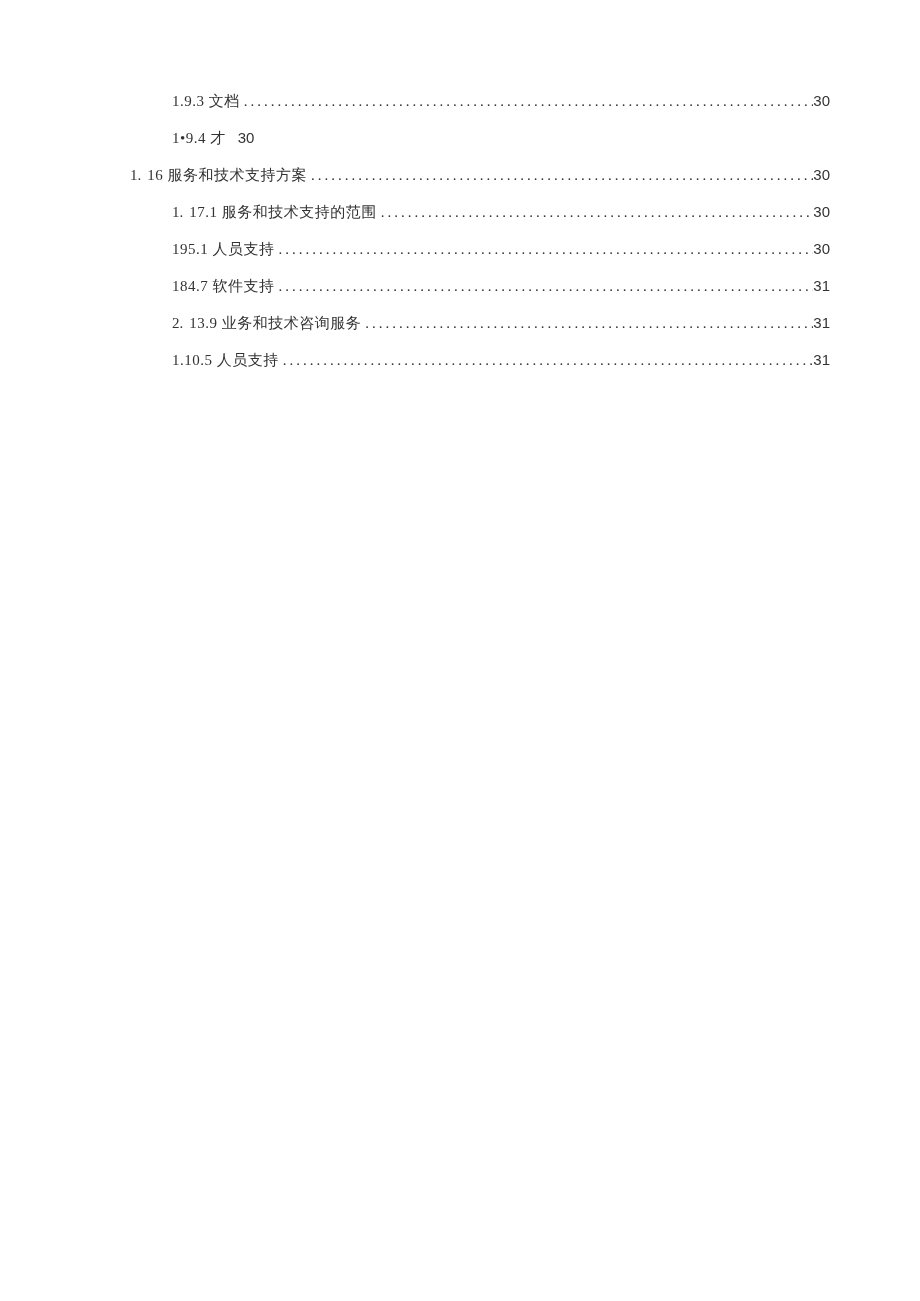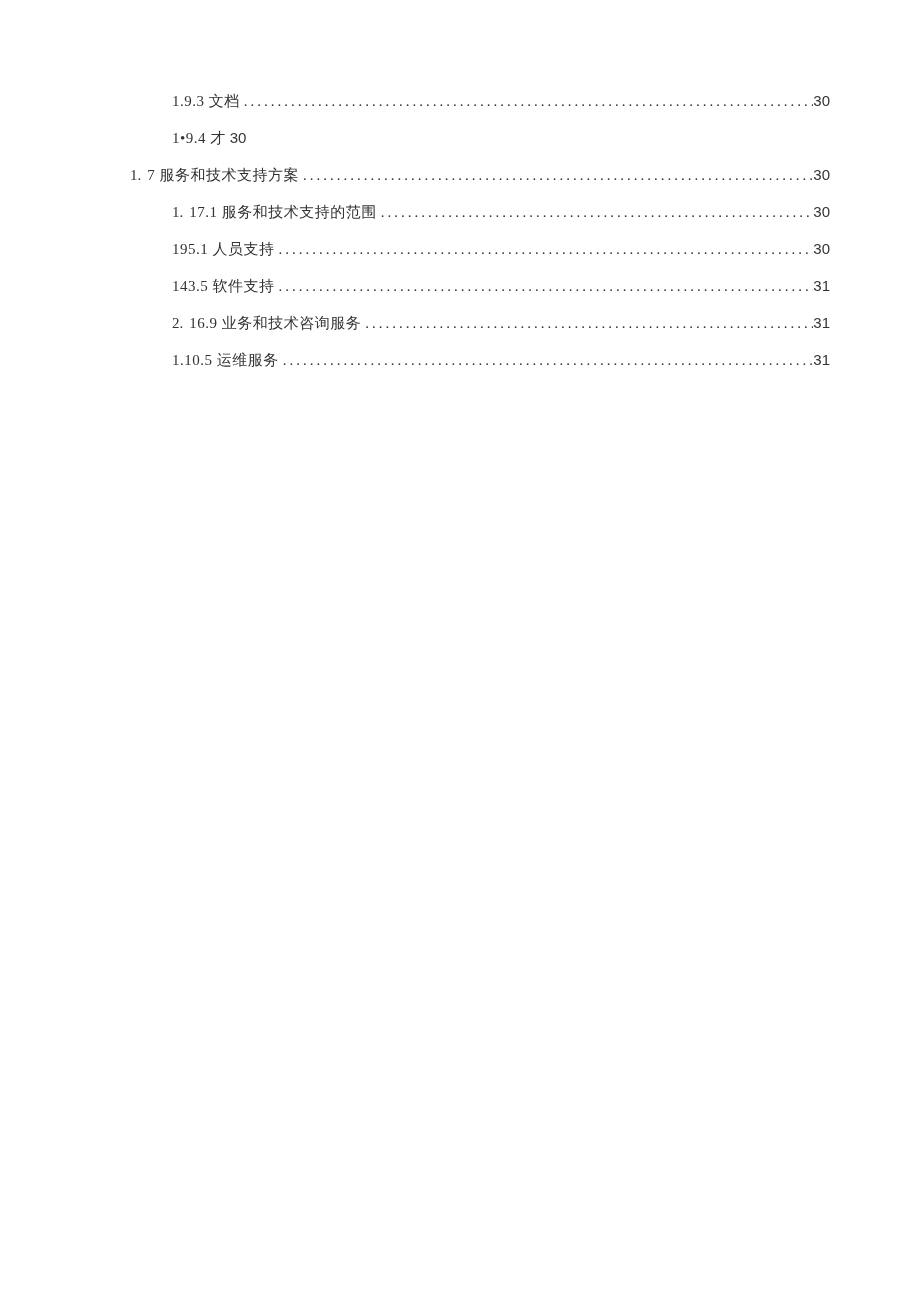--- a/index.html
+++ b/index.html
@@ -38,21 +38,21 @@
       color: #333;
       padding: 0 4px;
     }
     .dots::before {
       content: "...................................................................................................................................................";
     }
     .page-num {
       flex-shrink: 0;
       font-family: Arial, sans-serif;
     }
-    .no-dots { justify-content: flex-start; }
+    .no-dots { justify-content: flex-start; gap: 8px; }
     .inline-page {
       margin-left: 4px;
       font-family: Arial, sans-serif;
     }
   </style>
 </head>
 <body>
 
 <div class="page">
 
@@ -62,50 +62,50 @@
     <span class="page-num">30</span>
   </div>
 
   <div class="toc-entry indent-1 no-dots">
     <span class="label">1•9.4 才</span>
     <span class="inline-page">30</span>
   </div>
 
   <div class="toc-entry indent-0">
     <span class="marker">1.</span>
-    <span class="label">7 服务和技术支持方案</span>
+    <span class="label">16 服务和技术支持方案</span>
     <span class="dots"></span>
     <span class="page-num">30</span>
   </div>
 
   <div class="toc-entry indent-1">
     <span class="marker">1.</span>
     <span class="label">17.1 服务和技术支持的范围</span>
     <span class="dots"></span>
     <span class="page-num">30</span>
   </div>
 
   <div class="toc-entry indent-1">
     <span class="label">195.1 人员支持</span>
     <span class="dots"></span>
     <span class="page-num">30</span>
   </div>
 
   <div class="toc-entry indent-1">
-    <span class="label">143.5 软件支持</span>
+    <span class="label">184.7 软件支持</span>
     <span class="dots"></span>
     <span class="page-num">31</span>
   </div>
 
   <div class="toc-entry indent-1">
     <span class="marker">2.</span>
-    <span class="label">16.9 业务和技术咨询服务</span>
+    <span class="label">13.9 业务和技术咨询服务</span>
     <span class="dots"></span>
     <span class="page-num">31</span>
   </div>
 
   <div class="toc-entry indent-1">
-    <span class="label">1.10.5 运维服务</span>
+    <span class="label">1.10.5 人员支持</span>
     <span class="dots"></span>
     <span class="page-num">31</span>
   </div>
 
 </div>
 
 </body></html>

